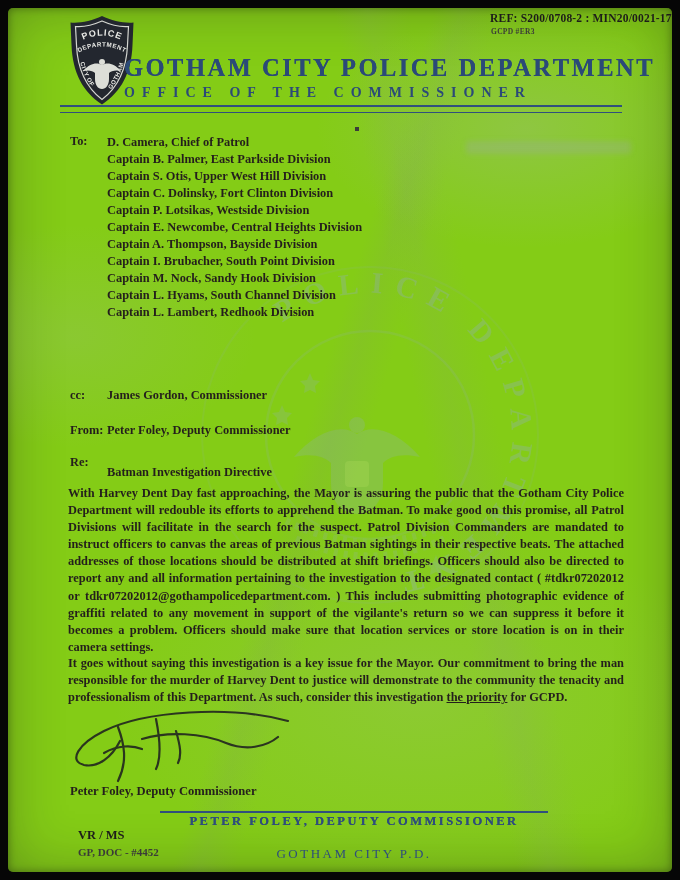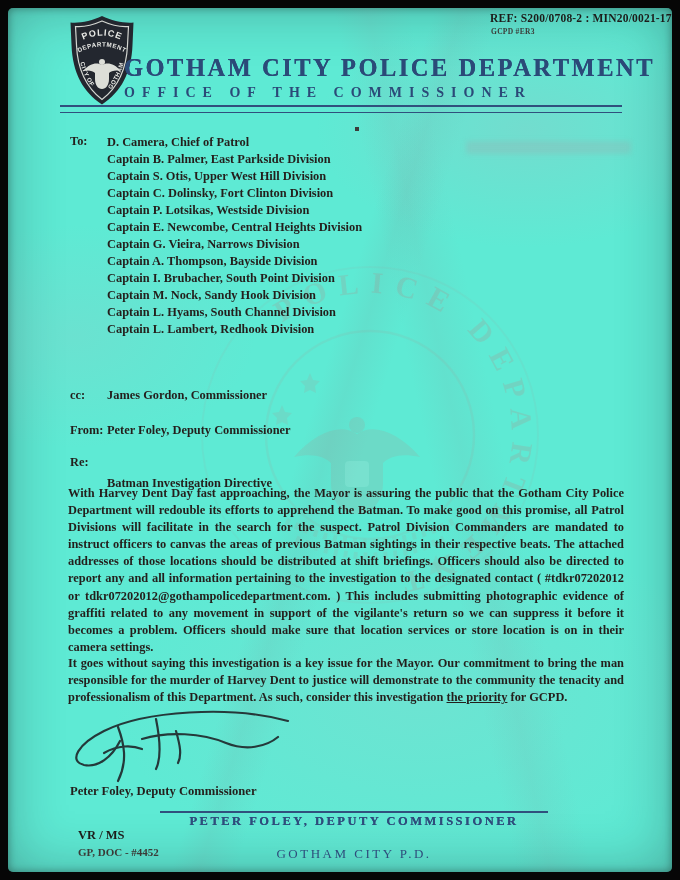--- a/index.html
+++ b/index.html
@@ -2,21 +2,21 @@
 <html><head>
 <meta charset="utf-8">
 <style>
   html,body{margin:0;padding:0;}
   body{
     width:680px;height:880px;position:relative;background:#060606;
     font-family:"Liberation Serif", serif;overflow:hidden;
   }
   .paper{
     position:absolute;left:8px;top:8px;width:664px;height:864px;
-    background:#5eead4;border-radius:5px;overflow:hidden;
+    background:#84cc16;border-radius:5px;overflow:hidden;
     box-shadow:inset 0 0 55px rgba(28,30,34,.30), inset 0 0 8px rgba(0,0,0,.38);
   }
   .texture{
     position:absolute;inset:0;pointer-events:none;
     background:
       radial-gradient(ellipse 300px 170px at 78% 14%, rgba(172,182,190,.26), transparent 70%),
       radial-gradient(ellipse 260px 160px at 10% 38%, rgba(172,182,188,.16), transparent 70%),
       linear-gradient(107deg, transparent 46%, rgba(128,136,140,.10) 49%, transparent 53%),
       linear-gradient(78deg, transparent 60%, rgba(138,146,150,.10) 64%, transparent 69%),
       radial-gradient(ellipse 430px 250px at 62% 80%, rgba(186,194,198,.16), transparent 72%);
@@ -31,21 +31,21 @@
   .subtitle{font-size:14px;font-weight:700;letter-spacing:7px;margin-top:3px;white-space:nowrap;}
   .rule{left:52px;top:97px;width:562px;height:5px;border-top:2.5px solid #30507d;border-bottom:1.5px solid #30507d;}
   .dot{left:347px;top:119px;width:4px;height:4px;background:#3c3c3a;}
   .ghost{left:458px;top:133px;width:165px;height:13px;background:rgba(158,168,172,.28);filter:blur(2.5px);border-radius:3px;}
   .lblcol{font-size:12.4px;}
   .names{font-size:12.4px;line-height:17px;white-space:nowrap;}
   .row-to{left:62px;top:126px;}
   .col-names{left:99px;top:126px;}
   .row-cc-l{left:62px;top:380px;}  .row-cc-v{left:99px;top:380px;font-size:12.4px;}
   .row-from-l{left:62px;top:415px;} .row-from-v{left:99px;top:415px;font-size:12.4px;}
-  .row-re-l{left:62px;top:447px;}  .row-re-v{left:99px;top:468px;font-size:12.4px;}
+  .row-re-l{left:62px;top:447px;}  .row-re-v{left:99px;top:457px;font-size:12.4px;}
   .para{left:60px;top:477px;width:556px;font-size:12.4px;line-height:17.1px;text-align:justify;}
   .para2{top:647px;}
   .u{text-decoration:underline;}
   .sig{left:52px;top:693px;width:240px;height:88px;}
   .sig-name{left:62px;top:776px;font-size:12.6px;}
   .f-rule{left:152px;top:803px;width:388px;height:0;border-top:2px solid #30507d;}
   .f-center{left:60px;top:806px;width:572px;text-align:center;color:#2e4d7c;}
   .f1{font-size:12.5px;font-weight:700;letter-spacing:2.5px;text-shadow:0 0 .4px #2e4d7c;}
   .f2{font-size:13px;font-weight:400;letter-spacing:2.5px;margin-top:17px;}
   .initials{left:70px;top:820px;font-size:12.5px;font-weight:700;color:#1d1c1a;}
@@ -128,21 +128,20 @@
   <div class="abs ghost"></div>
 
   <div class="abs ink lblcol row-to">To:</div>
   <div class="abs ink names col-names">
     <div>D. Camera, Chief of Patrol</div>
     <div>Captain B. Palmer, East Parkside Division</div>
     <div>Captain S. Otis, Upper West Hill Division</div>
     <div>Captain C. Dolinsky, Fort Clinton Division</div>
     <div>Captain P. Lotsikas, Westside Division</div>
     <div>Captain E. Newcombe, Central Heights Division</div>
-    <div>Captain G. Vieira, Narrows Division</div>
     <div>Captain A. Thompson, Bayside Division</div>
     <div>Captain I. Brubacher, South Point Division</div>
     <div>Captain M. Nock, Sandy Hook Division</div>
     <div>Captain L. Hyams, South Channel Division</div>
     <div>Captain L. Lambert, Redhook Division</div>
   </div>
   <div class="abs ink lblcol row-cc-l">cc:</div>
   <div class="abs ink row-cc-v">James Gordon, Commissioner</div>
   <div class="abs ink lblcol row-from-l">From:</div>
   <div class="abs ink row-from-v">Peter Foley, Deputy Commissioner</div>

